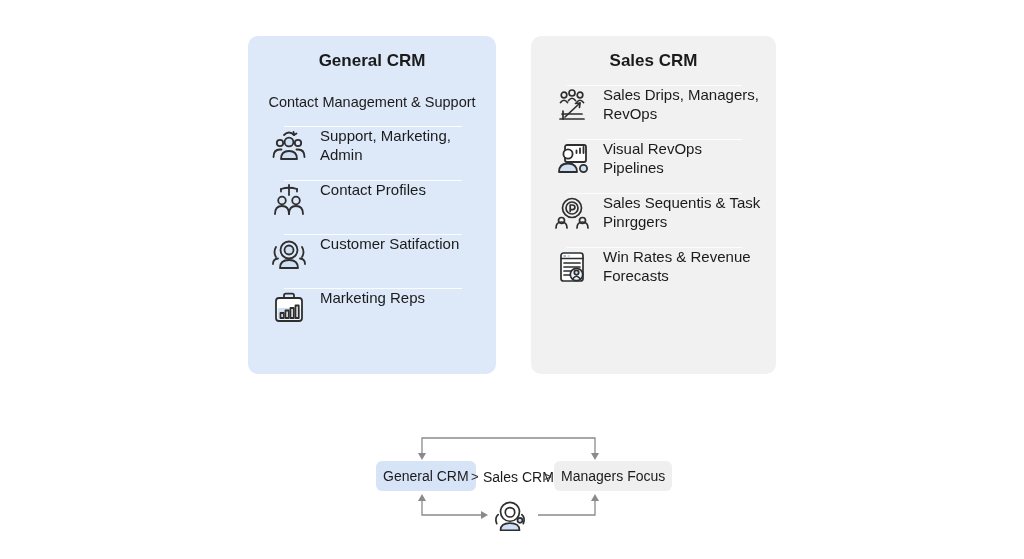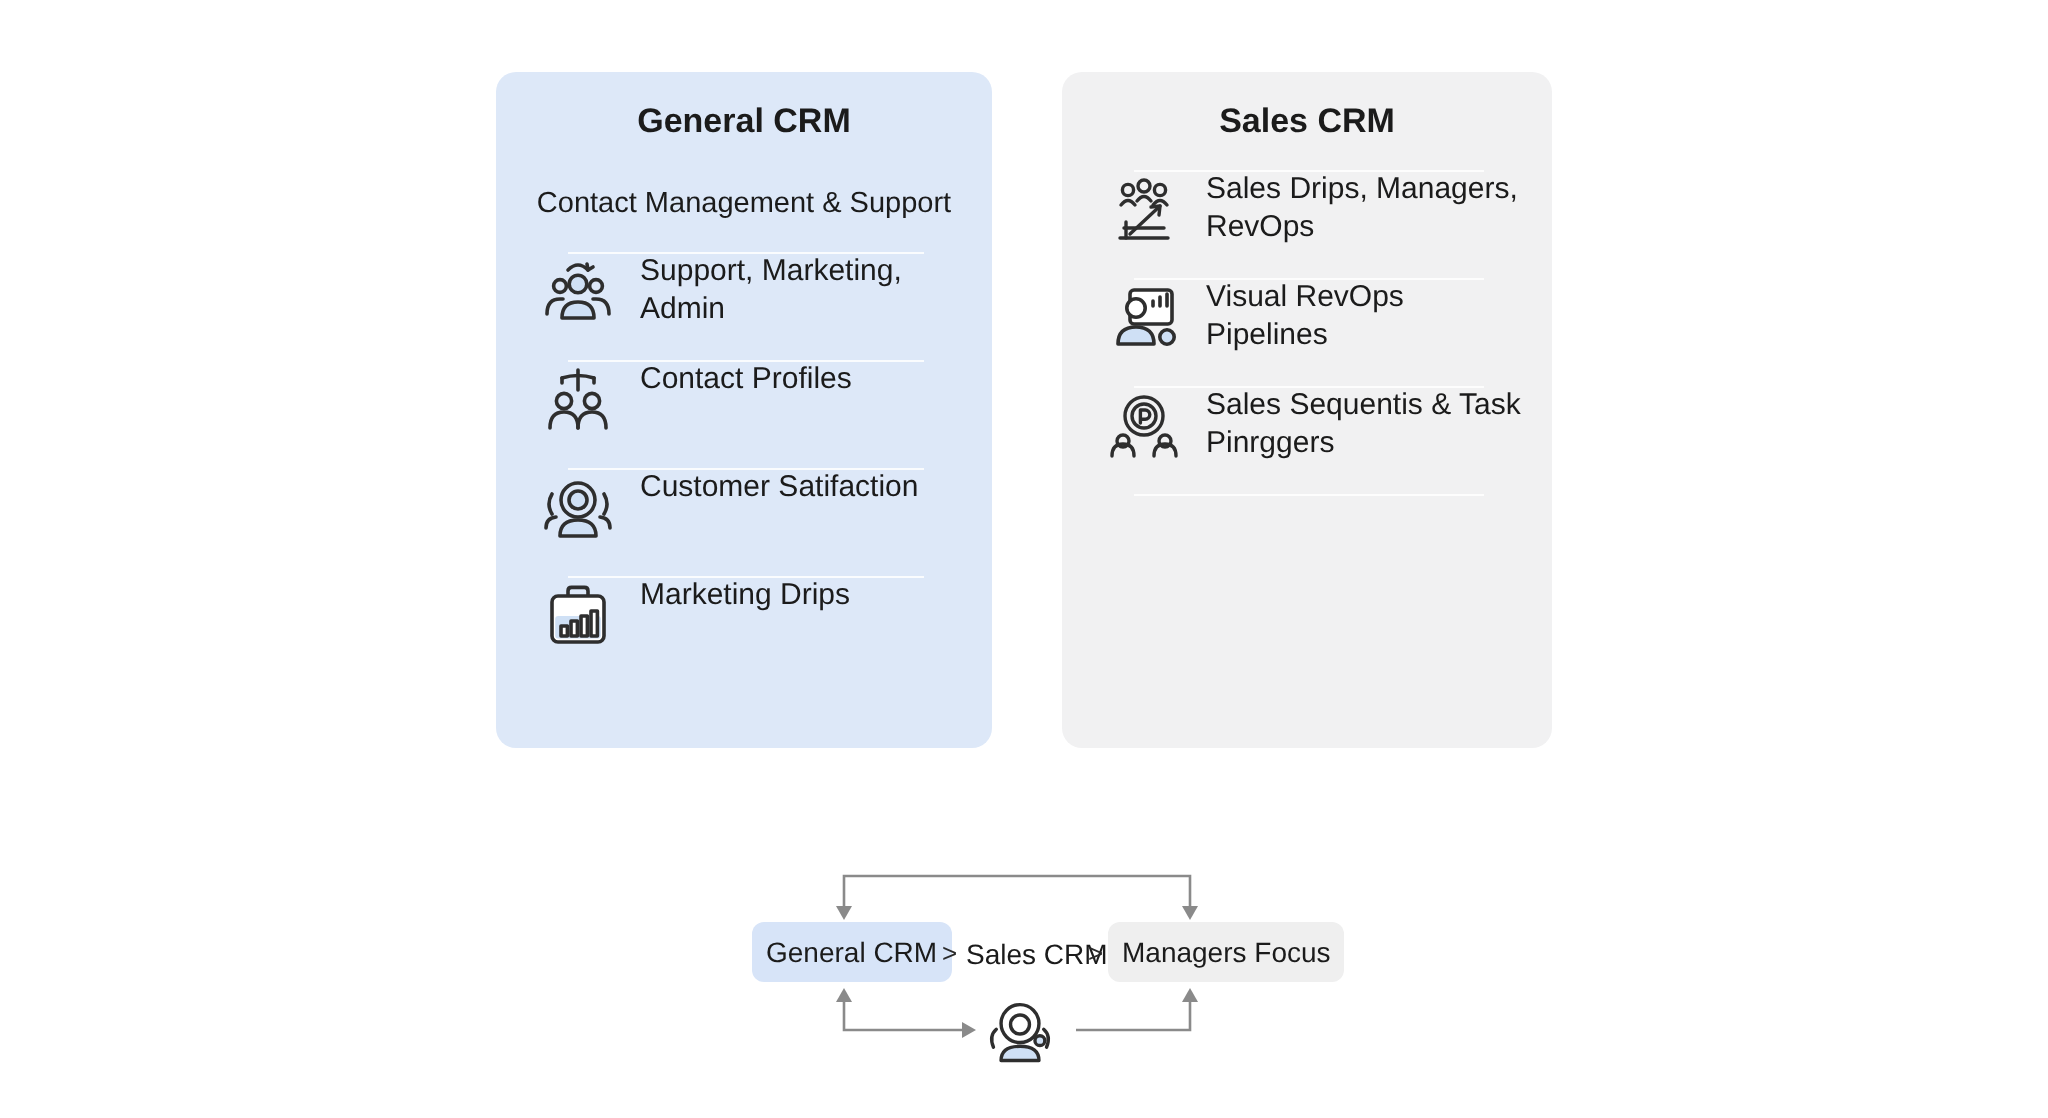--- a/index.html
+++ b/index.html
@@ -100,21 +100,21 @@
           <svg viewBox="0 0 40 40" fill="none" stroke="#2e2e2e" stroke-width="1.8" stroke-linecap="round" stroke-linejoin="round">
             <path d="M15 9 v-2.5 q0 -1.8 1.8 -1.8 h6.4 q1.8 0 1.8 1.8 V9"></path>
             <rect x="7" y="9" width="26" height="23" rx="3" fill="#ffffff"></rect>
             <rect x="8.6" y="19" width="22.8" height="11.3" rx="1.5" fill="#cfe0f5" stroke="none"></rect>
             <rect x="11.5" y="24" width="3.2" height="5" fill="#ffffff"></rect>
             <rect x="16.5" y="21.5" width="3.2" height="7.5" fill="#ffffff"></rect>
             <rect x="21.5" y="19" width="3.2" height="10" fill="#ffffff"></rect>
             <rect x="26.5" y="16.5" width="3.2" height="12.5" fill="#ffffff"></rect>
           </svg>
         </span>
-        <span class="label">Marketing Drips</span>
+        <span class="label">Marketing Reps</span>
       </div>
     </div>
   </div>
 
   <div class="card card-right">
     <div class="card-title">Sales CRM</div>
     <div class="rows">
       <div class="divider"></div>
       <div class="row">
         <span class="icon">
@@ -156,20 +156,35 @@
             <path d="M18.2 11 V17.5 M18.2 11 h2.4 a2.3 2.3 0 0 1 0 4.6 h-2.4"></path>
             <circle cx="9.5" cy="26.5" r="3"></circle>
               <path d="M4 34 q0 -6 5.5 -6 q5.5 0 5.5 6"></path>
             <circle cx="30.5" cy="26.5" r="3"></circle>
               <path d="M25 34 q0 -6 5.5 -6 q5.5 0 5.5 6"></path>
           </svg>
         </span>
         <span class="label">Sales Sequentis &amp; Task Pinrggers</span>
       </div>
       <div class="divider"></div>
+      <div class="row">
+        <span class="icon">
+          <svg viewBox="0 0 40 40" fill="none" stroke="#2e2e2e" stroke-width="1.7" stroke-linecap="round" stroke-linejoin="round">
+            <rect x="9" y="5" width="22" height="28" rx="2.5" fill="#ffffff"></rect>
+            <path d="M9 10.5 H31"></path>
+            <rect x="11.5" y="7" width="2.5" height="2" fill="#9db8dd" stroke="none"></rect>
+            <rect x="15.5" y="7" width="2.5" height="2" fill="#cfe0f5" stroke="none"></rect>
+            <path d="M12 15 H28 M12 19 H28 M12 23 H20 M12 27 H19"></path>
+            <circle cx="24.5" cy="26.5" r="6.2" fill="#eef4fc"></circle>
+            <circle cx="24.5" cy="24.6" r="2.2" fill="#cfe0f5"></circle>
+            <path d="M21 30.5 q3.5 -4.5 7 0"></path>
+          </svg>
+        </span>
+        <span class="label">Win Rates &amp; Revenue Forecasts</span>
+      </div>
     </div>
   </div>
 
 
   <svg class="connectors" viewBox="0 0 330 105">
     <g fill="none" stroke="#8a8a8a" stroke-width="1.3">
       <path d="M62 24 V8 H235 V24"></path>
       <path d="M62 70 V85 H122"></path>
       <path d="M235 70 V85 H178"></path>
     </g>

